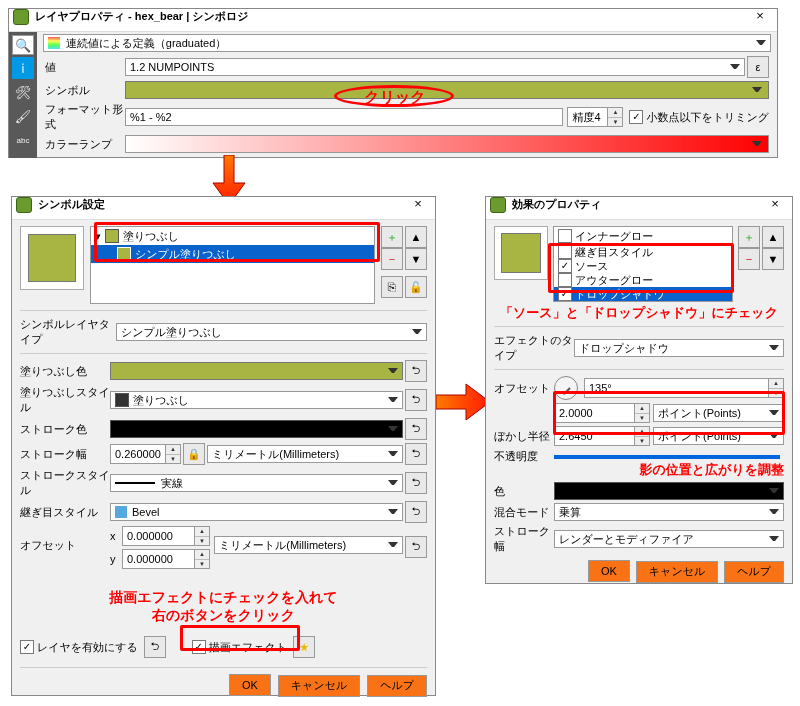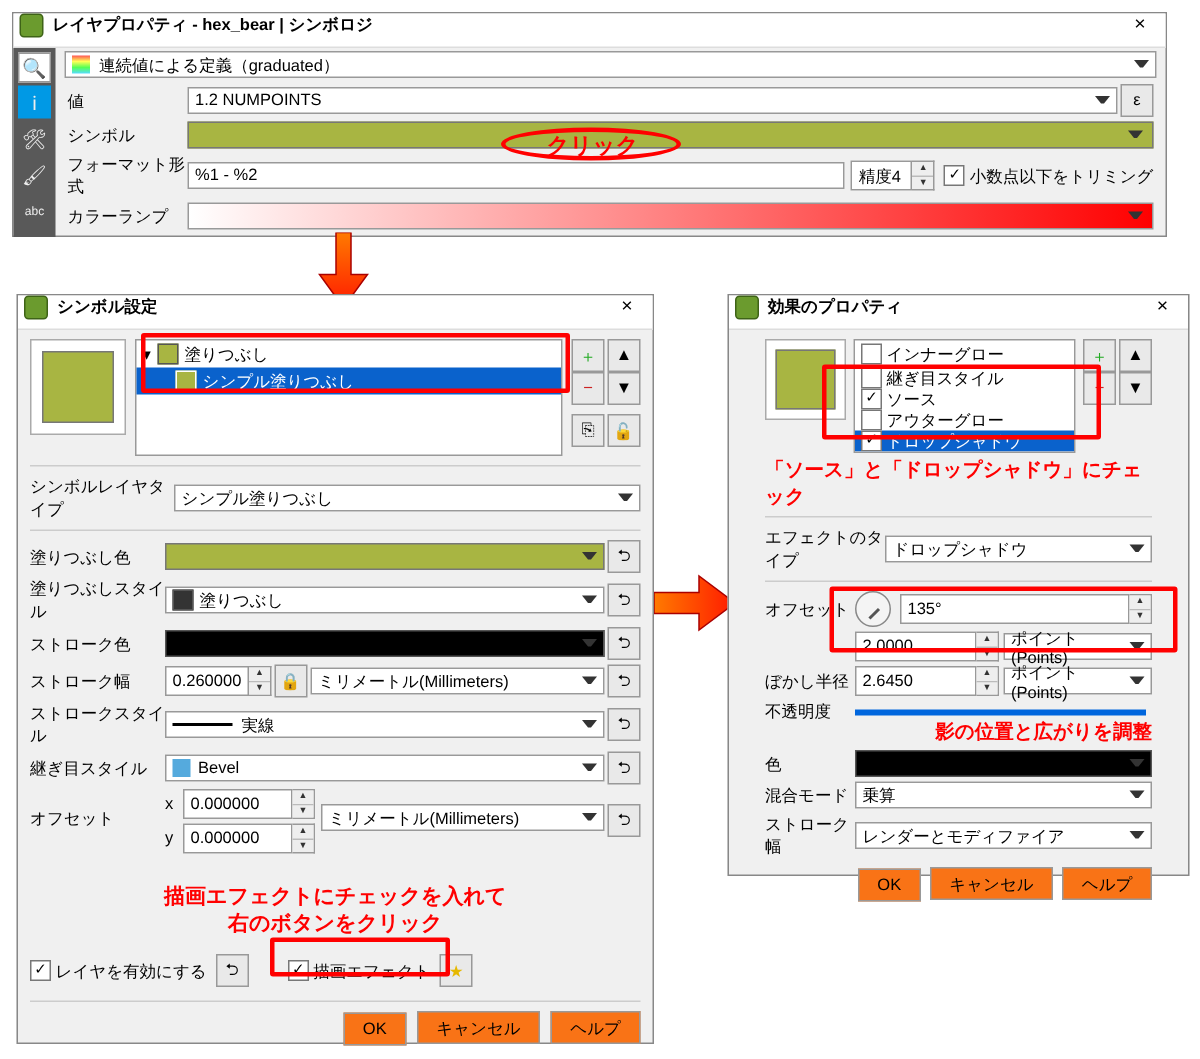--- a/index.html
+++ b/index.html
@@ -299,21 +299,21 @@
       <path d="M0 13 L30 13 L30 2 L54 20 L30 38 L30 27 L0 27 Z" fill="url(#g2)" stroke="#a00" stroke-width="1"></path>
     </svg>
 </div>
 
 <div class="dlg" style="left:485px;top:196px;width:308px;height:388px">
   <div class="ttlbar">
     <span class="qicon"></span>
     <span class="ttl">効果のプロパティ</span>
     <span class="closebtn">×</span>
   </div>
-  <div style="padding:6px 24px">
+  <div style="padding:6px 8px">
     <div style="display:flex">
       <div style="width:52px;height:52px;border:1px solid #aaa;background:#fff;display:flex;align-items:center;justify-content:center;margin-right:5px">
         <div style="width:38px;height:38px" class="olive"></div>
       </div>
       <div class="tree" style="flex:1;height:74px;overflow:hidden">
         <div class="treeitem">
             <span class="cb"></span>
             <span>インナーグロー</span>
           </div>
         <div class="treeitem" style="height:14px">
@@ -338,21 +338,21 @@
             <span class="sqbtn" style="color:#2a2">＋</span>
             <span class="sqbtn">▲</span>
           </div>
         <div style="display:flex">
             <span class="sqbtn" style="color:#c22">−</span>
             <span class="sqbtn">▼</span>
           </div>
       </div>
     </div>
 
-    <div class="redtext" style="position:static;margin:2px 0 4px 0;text-align:left;width:100%;font-size:13px">「ソース」と「ドロップシャドウ」にチェック</div>
+    <div class="redtext" style="position:static;margin:2px 0 4px 0;text-align:center;width:100%;font-size:13px">「ソース」と「ドロップシャドウ」にチェック</div>
     <hr class="sep" style="margin-top:2px">
 
     <div class="row">
       <span class="lbl">エフェクトのタイプ</span>
       <div class="select" style="flex:1">
           <span>ドロップシャドウ</span>
           <span class="dd"></span>
         </div>
     </div>
     <hr class="sep">

